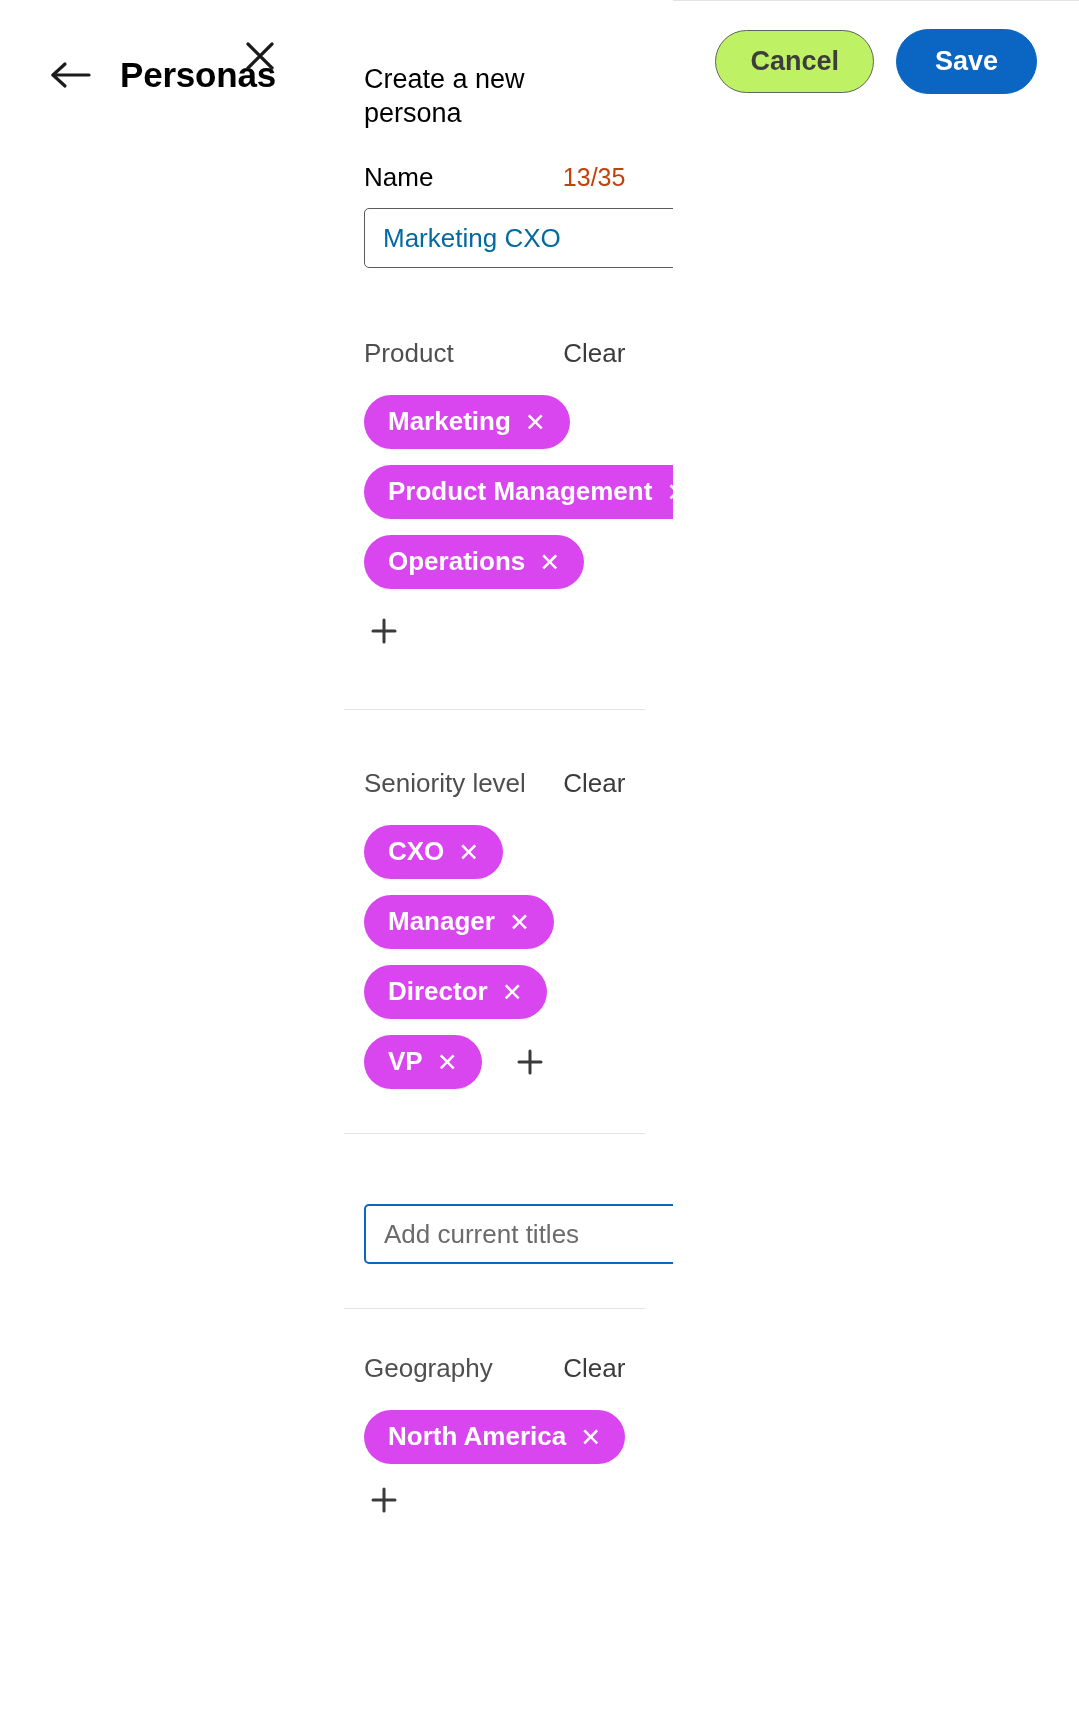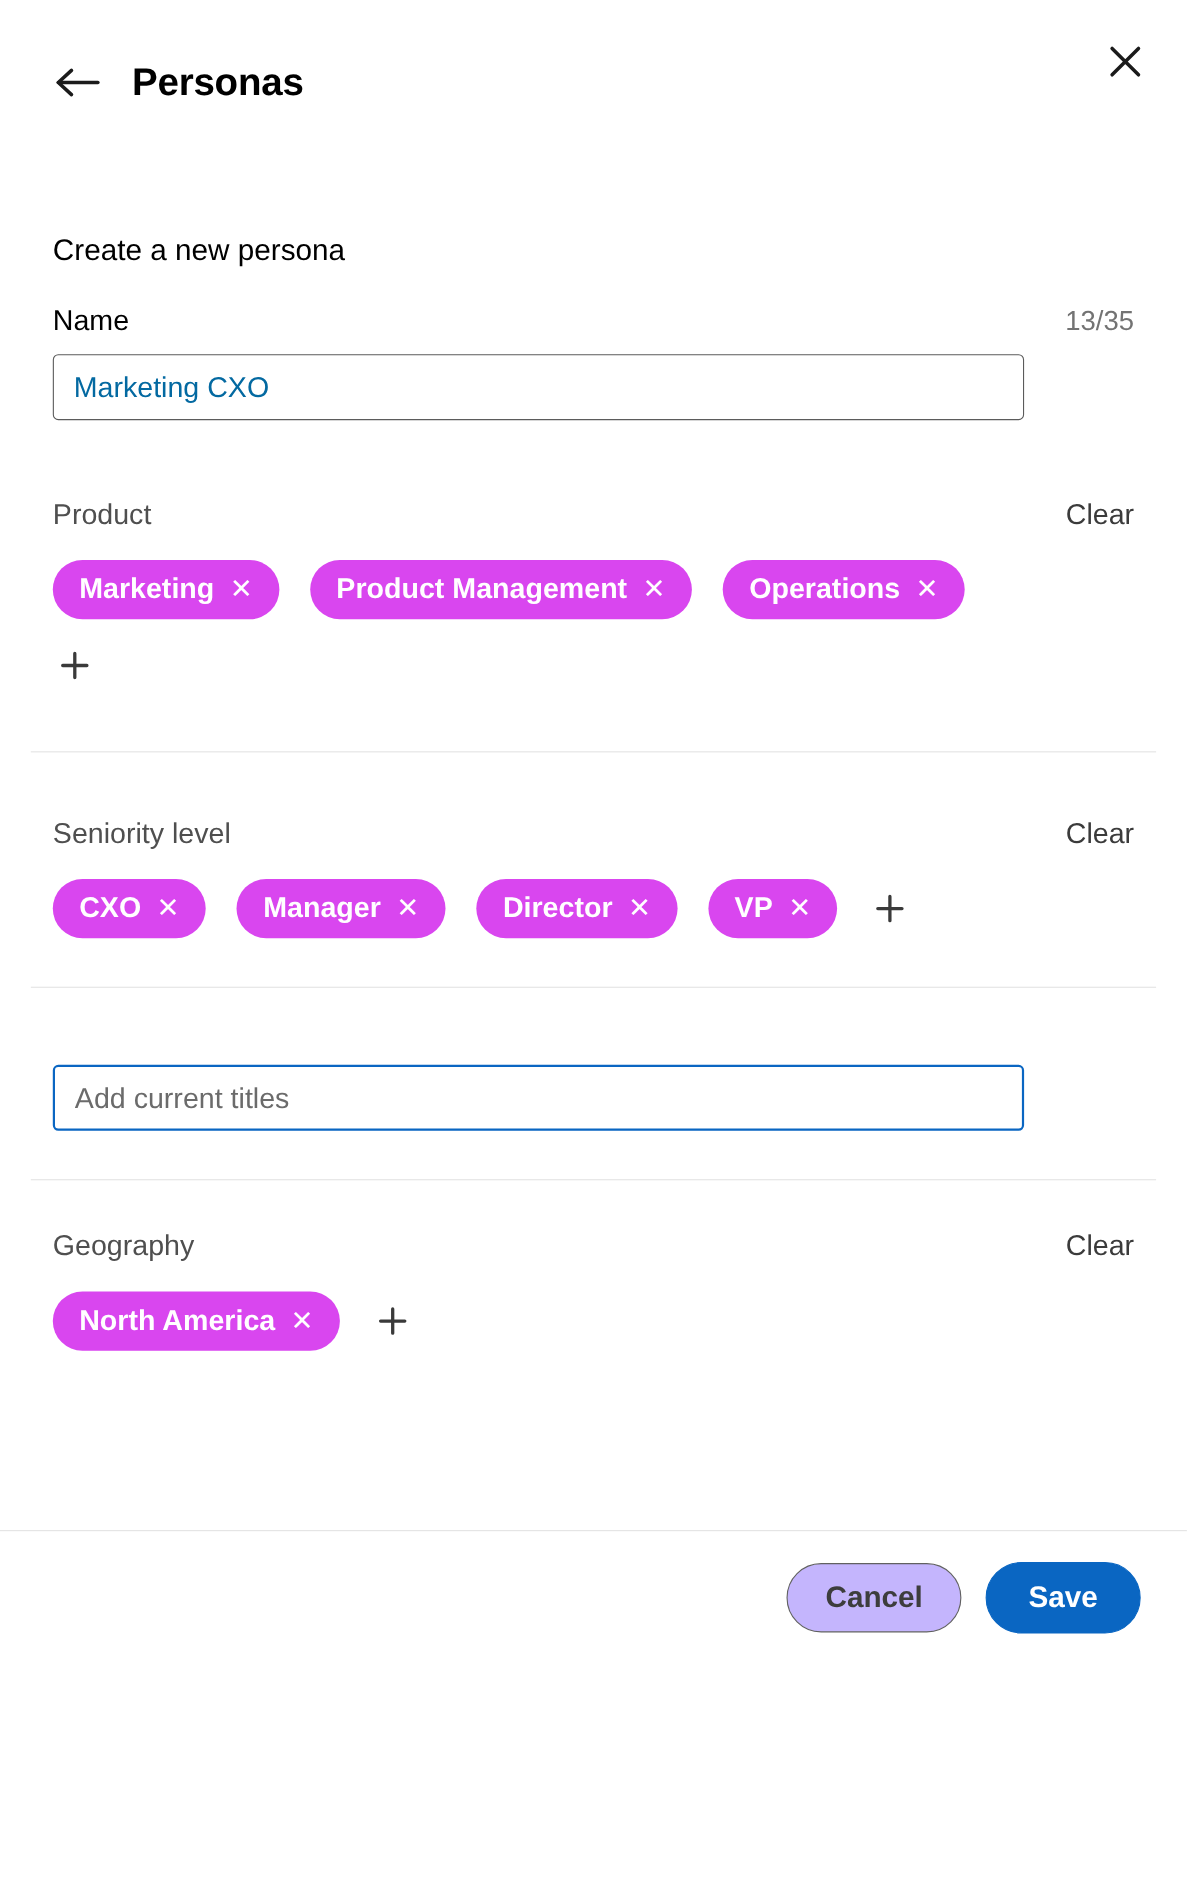--- a/index.html
+++ b/index.html
@@ -10,21 +10,21 @@
     font-family: "Liberation Sans", sans-serif;
     color: #000000;
     overflow: hidden;
   }
   .page {
     position: relative;
     width: 1079px;
     height: 1513px;
     background: #ffffff;
     display: flex;
-    flex-direction: column;
+    flex-direction: row;
   }
 
   
   .header {
     position: relative;
     height: 148px;
     flex: 0 0 auto;
     display: flex;
     align-items: flex-start;
     padding: 48px 40px 0 48px;
@@ -76,21 +76,21 @@
   }
 
   
   .name-block { margin-top: 32px; }
   .name-row {
     display: flex;
     align-items: baseline;
     justify-content: space-between;
   }
   .name-label { font-size: 26px; color: #000; }
-  .char-count { font-size: 25px; color: #737373; }
+  .char-count { font-size: 25px; color: #c2410c; }
   .name-input {
     margin-top: 15px;
     width: 883px;
     height: 60px;
     border: 1.6px solid #5b5b5b;
     border-radius: 5px;
     font-family: "Liberation Sans", sans-serif;
     font-size: 26px;
     color: #0369a1;
     padding: 0 18px;
@@ -201,21 +201,21 @@
   }
   .btn {
     font-family: "Liberation Sans", sans-serif;
     font-size: 27px;
     font-weight: bold;
     border-radius: 999px;
     cursor: pointer;
     line-height: 1;
   }
   .btn-cancel {
-    background: #c4b5fd;
+    background: #bef264;
     border: 1.6px solid #616161;
     color: #3d3d3d;
     padding: 17px 34px;
   }
   .btn-save {
     background: #0a66c2;
     border: 1.6px solid #0a66c2;
     color: #ffffff;
     padding: 18px 38px;
   }

